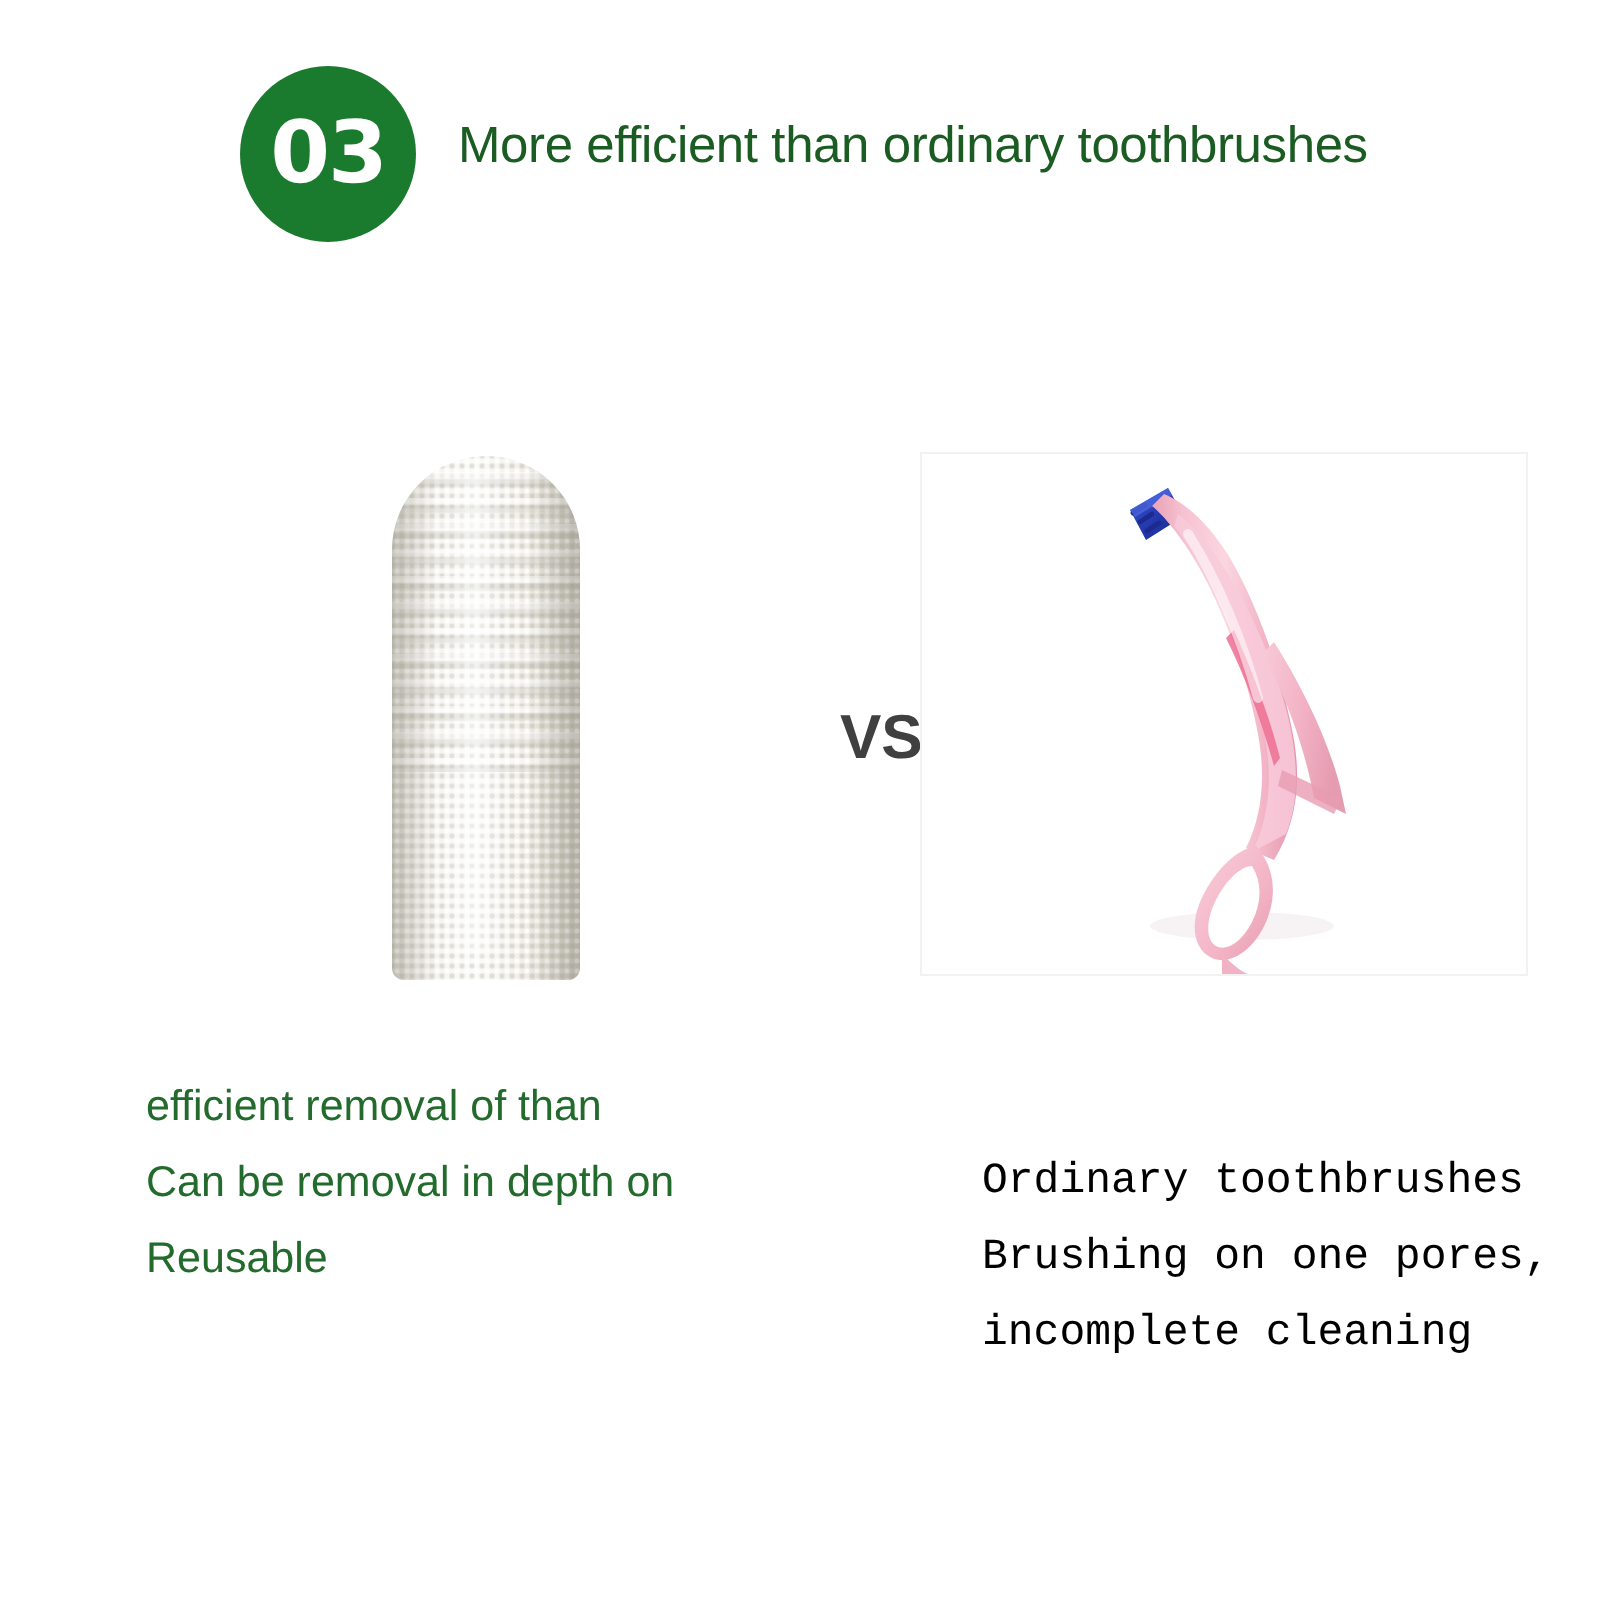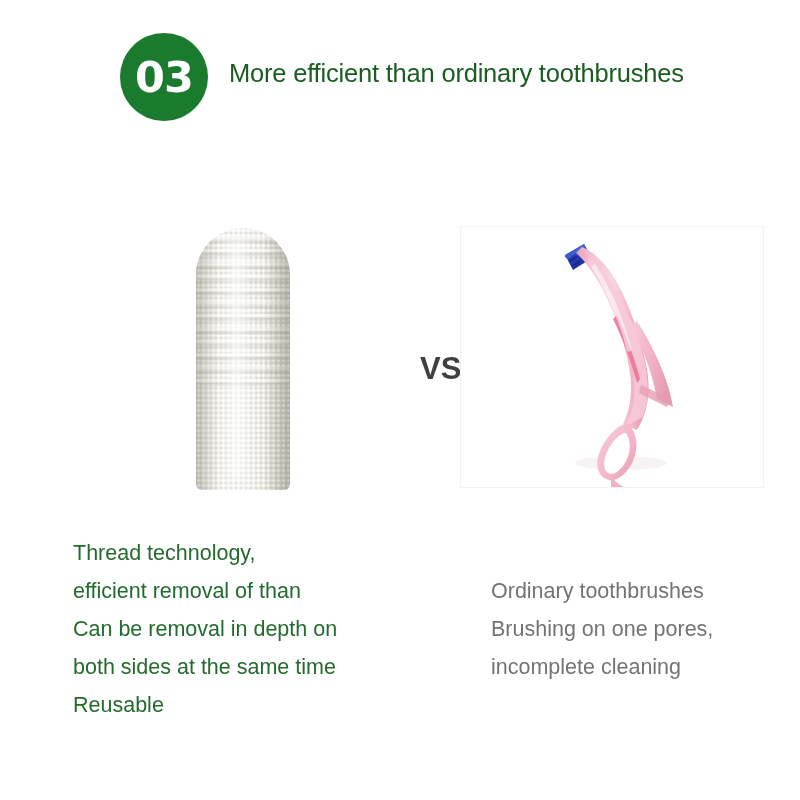--- a/index.html
+++ b/index.html
@@ -170,22 +170,22 @@
     color: #236b2c;
     font-family: "Liberation Sans", sans-serif;
   }
   #right-caption {
     position: absolute;
     left: 491px;
     top: 572px;
     width: 300px;
     font-size: 21.5px;
     line-height: 38px;
-    color: #737373;
-    font-family: Liberation Sans, sans-serif;
+    color: #000000;
+    font-family: Liberation Mono, monospace;
   }
   .cap-line { white-space: nowrap; }
 </style>
 </head>
 <body>
 
 <div id="header">
 
   <div id="step-badge">
     <span id="step-number">03</span>
@@ -288,24 +288,22 @@
                C 151 214, 159 206, 165 206 Z" fill="#ffffff"></path>
 
       <path d="M150 250 C 156 256, 160 259, 163 260 L 150 260 Z" fill="#f2b2c5"></path>
 
       <path d="M133 40 C 147 62, 160 92, 168 122" stroke="#ffffff" stroke-width="5" fill="none" opacity="0.55" stroke-linecap="round"></path>
     </svg>
   </div>
 </div>
 
 <div id="left-caption">
-  <div class="cap-line">Thread technology,</div>
   <div class="cap-line">efficient removal of than</div>
   <div class="cap-line">Can be removal in depth on</div>
-  <div class="cap-line">both sides at the same time</div>
   <div class="cap-line">Reusable</div>
 </div>
 
 <div id="right-caption">
   <div class="cap-line">Ordinary toothbrushes</div>
   <div class="cap-line">Brushing on one pores,</div>
   <div class="cap-line">incomplete cleaning</div>
 </div>
 
 </body></html>

